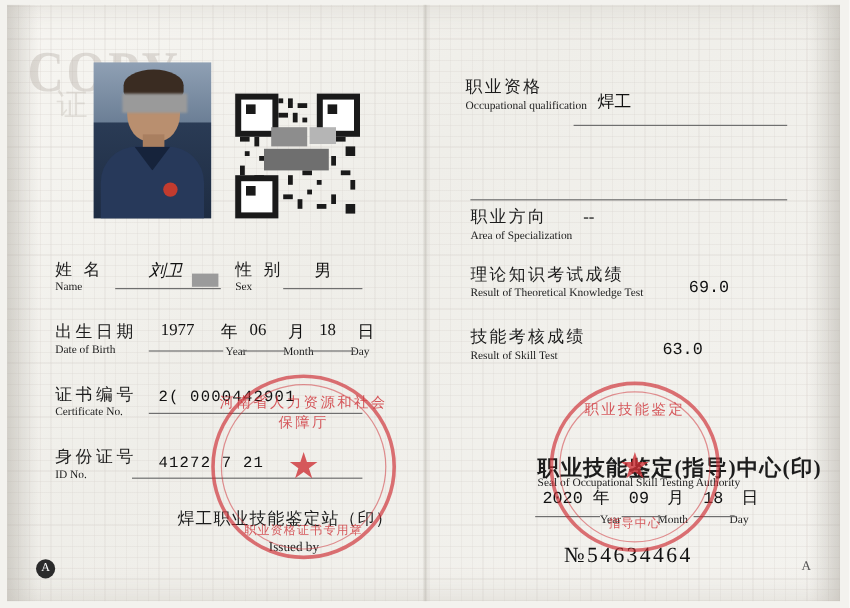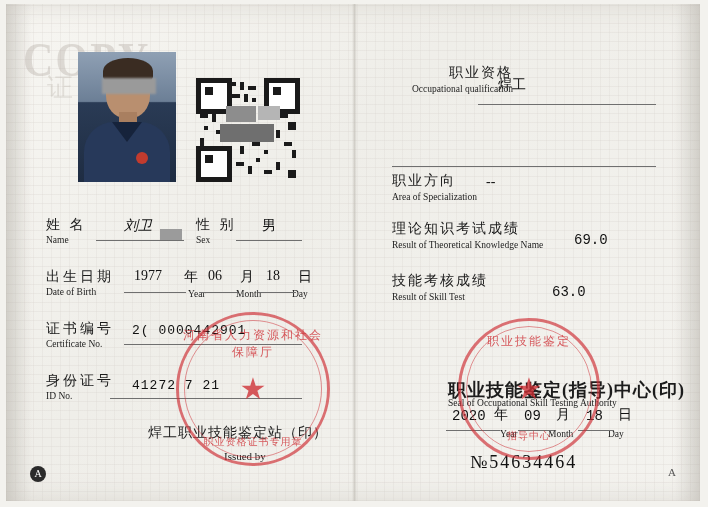--- a/index.html
+++ b/index.html
@@ -377,37 +377,37 @@
   <div style="position:absolute; left:148px; top:424px; font-size:14px; color:#1c1c1c; letter-spacing:1px;">焊工职业技能鉴定站（印）</div>
   <div style="position:absolute; left:224px; top:450px; font-size:11px; color:#1c1c1c;">Issued by</div>
 
   <div class="stamp" style="left:176px; top:312px; width:154px; height:154px;">
     <div class="ring2"></div>
     <div class="stamp-arc">河南省人力资源和社会保障厅</div>
     <div class="star">★</div>
     <div class="stamp-bottom">职业资格证书专用章</div>
   </div>
 
-  <div class="field" style="left:412px; top:64px;text-align:right;">
+  <div class="field" style="left:388px; top:64px;">
     <div class="r-lbl-cn">职业资格</div>
     <div class="r-lbl-en">Occupational qualification</div>
   </div>
   <div class="r-val" style="position:absolute; left:486px; top:76px;margin-left:12px;">焊工</div>
   <div class="rule" style="left:478px; top:104px; width:178px;"></div>
 
   <div class="field" style="left:392px; top:172px;">
     <div class="r-lbl-cn">职业方向</div>
     <div class="r-lbl-en">Area of Specialization</div>
   </div>
   <div class="r-val" style="position:absolute; left:486px; top:174px;">--</div>
   <div class="rule" style="left:392px; top:166px; width:264px;"></div>
 
   <div class="field" style="left:392px; top:220px;">
     <div class="r-lbl-cn">理论知识考试成绩</div>
-    <div class="r-lbl-en">Result of Theoretical Knowledge Name</div>
+    <div class="r-lbl-en">Result of Theoretical Knowledge Test</div>
   </div>
   <div class="r-val-num" style="position:absolute; left:574px; top:232px;text-align:center;">69.0</div>
 
   <div class="field" style="left:392px; top:272px;">
     <div class="r-lbl-cn">技能考核成绩</div>
     <div class="r-lbl-en">Result of Skill Test</div>
   </div>
   <div class="r-val-num" style="position:absolute; left:552px; top:284px;">63.0</div>
 
   <div style="position:absolute; left:448px; top:378px; font-size:18px; color:#1c1c1c; letter-spacing:1px;font-weight:bold;">职业技能鉴定(指导)中心(印)</div>

